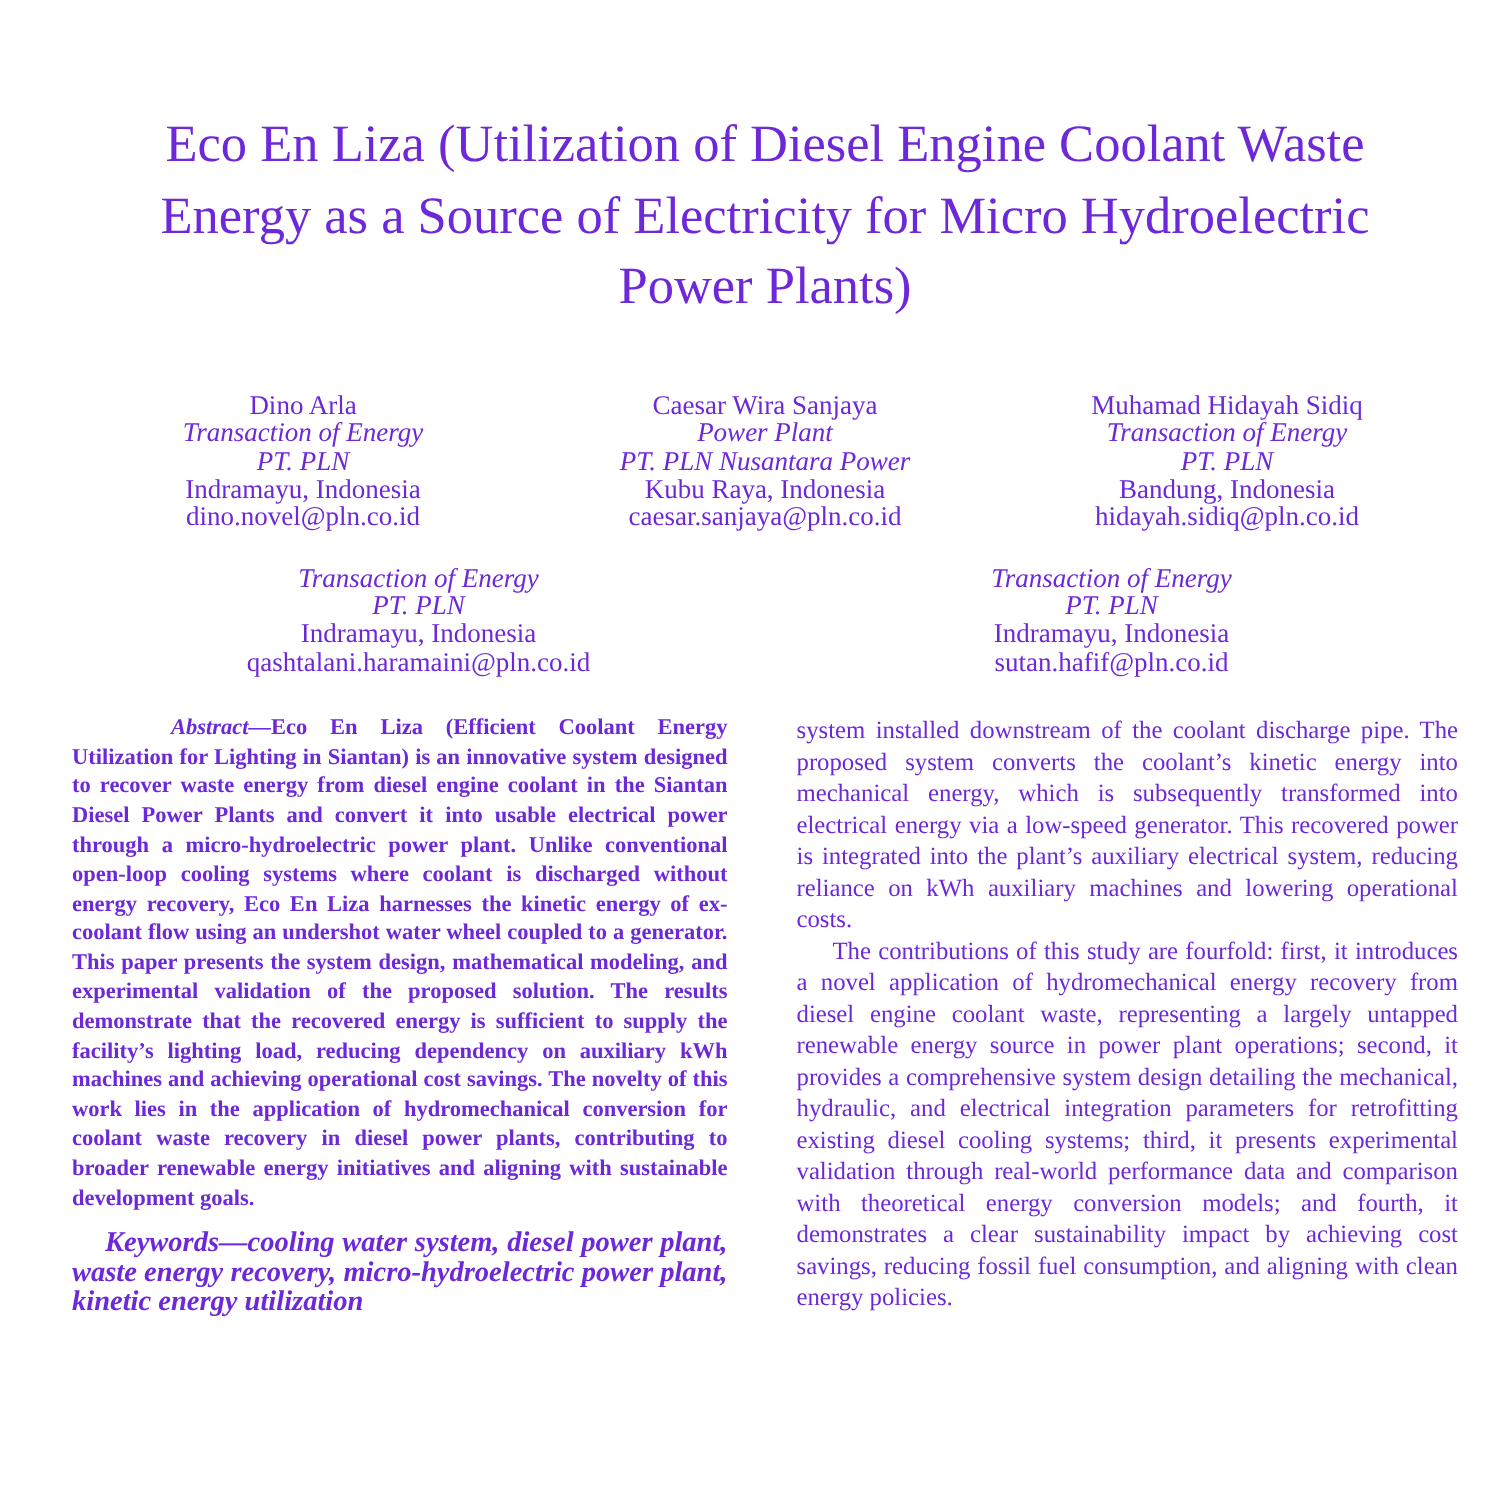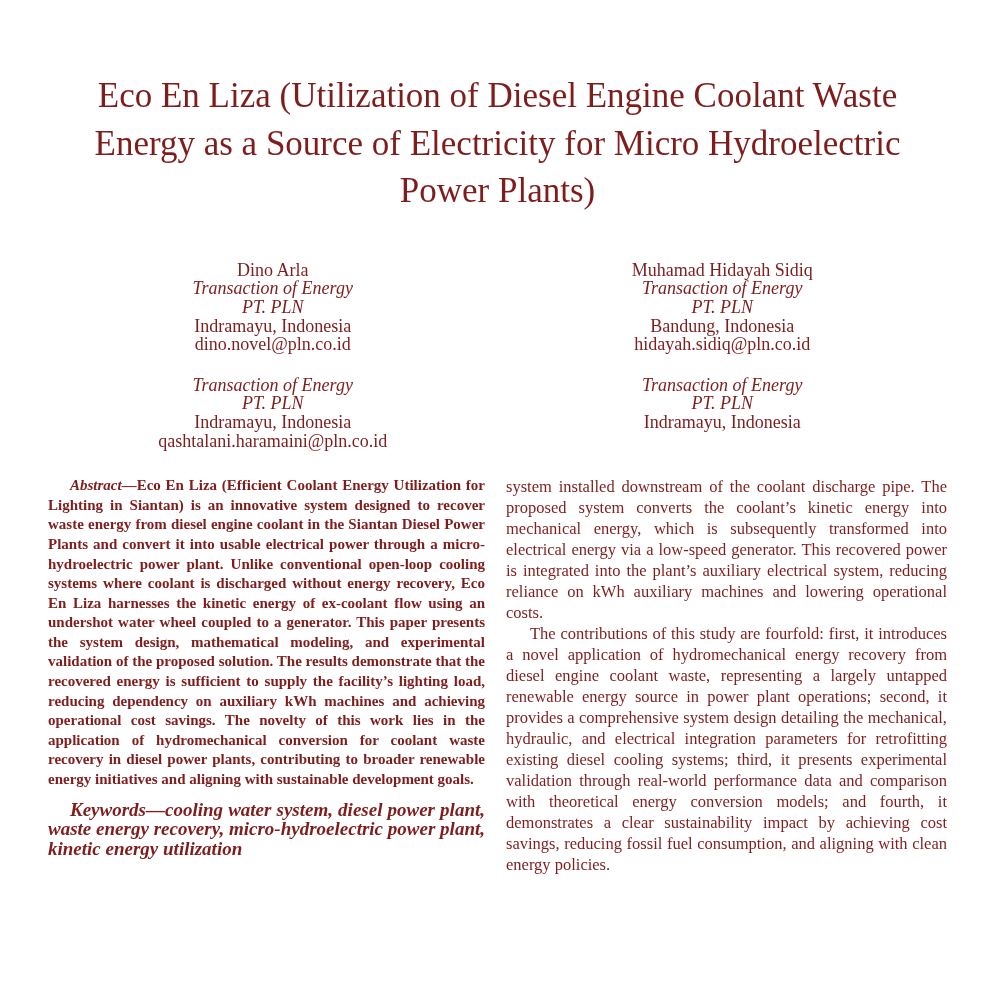--- a/index.html
+++ b/index.html
@@ -3,23 +3,23 @@
 <meta charset="utf-8">
 <style>
   * { margin: 0; padding: 0; box-sizing: border-box; }
   html, body { background: #ffffff; }
   .page {
     position: relative;
     width: 1000px;
     height: 1000px;
     margin: 0 auto;
     background: #ffffff;
-    color: #7f1d1d;
+    color: #6d28d9;
     font-family: "Liberation Serif", serif;
-    padding: 72px 53px 0 48px;
+    padding: 72px 28px 0 48px;
     overflow: hidden;
   }
   .title {
     font-family: "Liberation Serif", serif;
     font-size: 35px;
     font-weight: normal;
     line-height: 1.36;
     text-align: center;
     max-width: 892px;
     margin: 0 auto;
@@ -45,21 +45,21 @@
   }
   .col-left  { width: 437px; }
   .col-right { width: 441px; }
   .abstract-para {
     font-size: 15px;
     font-weight: bold;
     line-height: 19.6px;
     text-align: justify;
     text-indent: 22px;
   }
-  .abstract-label { font-style: italic; }
+  .abstract-label { font-style: italic; margin-left: 44px; }
   .keywords-para {
     font-size: 19px;
     font-weight: bold;
     font-style: italic;
     line-height: 19.6px;
     text-align: justify;
     text-indent: 22px;
     margin-top: 10px;
   }
   .col-right p {
@@ -80,39 +80,47 @@
 
   <div class="authors-row row-1">
     <div class="author-block">
       <span class="author-line author-name">Dino Arla</span>
       <span class="author-line author-dept">Transaction of Energy</span>
       <span class="author-line author-org">PT. PLN</span>
       <span class="author-line author-city">Indramayu, Indonesia</span>
       <span class="author-line author-email">dino.novel@pln.co.id</span>
     </div>
     <div class="author-block">
+      <span class="author-line author-name">Caesar Wira Sanjaya</span>
+      <span class="author-line author-dept">Power Plant</span>
+      <span class="author-line author-org">PT. PLN Nusantara Power</span>
+      <span class="author-line author-city">Kubu Raya, Indonesia</span>
+      <span class="author-line author-email">caesar.sanjaya@pln.co.id</span>
+    </div>
+    <div class="author-block">
       <span class="author-line author-name">Muhamad Hidayah Sidiq</span>
       <span class="author-line author-dept">Transaction of Energy</span>
       <span class="author-line author-org">PT. PLN</span>
       <span class="author-line author-city">Bandung, Indonesia</span>
       <span class="author-line author-email">hidayah.sidiq@pln.co.id</span>
     </div>
   </div>
 
   <div class="authors-row row-2">
     <div class="author-block">
       <span class="author-line author-dept">Transaction of Energy</span>
       <span class="author-line author-org">PT. PLN</span>
       <span class="author-line author-city">Indramayu, Indonesia</span>
       <span class="author-line author-email">qashtalani.haramaini@pln.co.id</span>
     </div>
     <div class="author-block">
       <span class="author-line author-dept">Transaction of Energy</span>
       <span class="author-line author-org">PT. PLN</span>
       <span class="author-line author-city">Indramayu, Indonesia</span>
+      <span class="author-line author-email">sutan.hafif@pln.co.id</span>
     </div>
   </div>
 
   <div class="body-columns">
     <div class="col-left">
       <p class="abstract-para"><span class="abstract-label">Abstract—</span><span class="abstract-text">Eco En Liza (Efficient Coolant Energy Utilization for Lighting in Siantan) is an innovative system designed to recover waste energy from diesel engine coolant in the Siantan Diesel Power Plants and convert it into usable electrical power through a micro-hydroelectric power plant. Unlike conventional open-loop cooling systems where coolant is discharged without energy recovery, Eco En Liza harnesses the kinetic energy of ex-coolant flow using an undershot water wheel coupled to a generator. This paper presents the system design, mathematical modeling, and experimental validation of the proposed solution. The results demonstrate that the recovered energy is sufficient to supply the facility’s lighting load, reducing dependency on auxiliary kWh machines and achieving operational cost savings. The novelty of this work lies in the application of hydromechanical conversion for coolant waste recovery in diesel power plants, contributing to broader renewable energy initiatives and aligning with sustainable development goals.</span></p>
       <p class="keywords-para"><span class="keywords-label">Keywords—</span><span class="keywords-text">cooling water system, diesel power plant, waste energy recovery, micro-hydroelectric power plant, kinetic energy utilization</span></p>
     </div>
     <div class="col-right">
       <p>system installed downstream of the coolant discharge pipe. The proposed system converts the coolant’s kinetic energy into mechanical energy, which is subsequently transformed into electrical energy via a low-speed generator. This recovered power is integrated into the plant’s auxiliary electrical system, reducing reliance on kWh auxiliary machines and lowering operational costs.</p>

